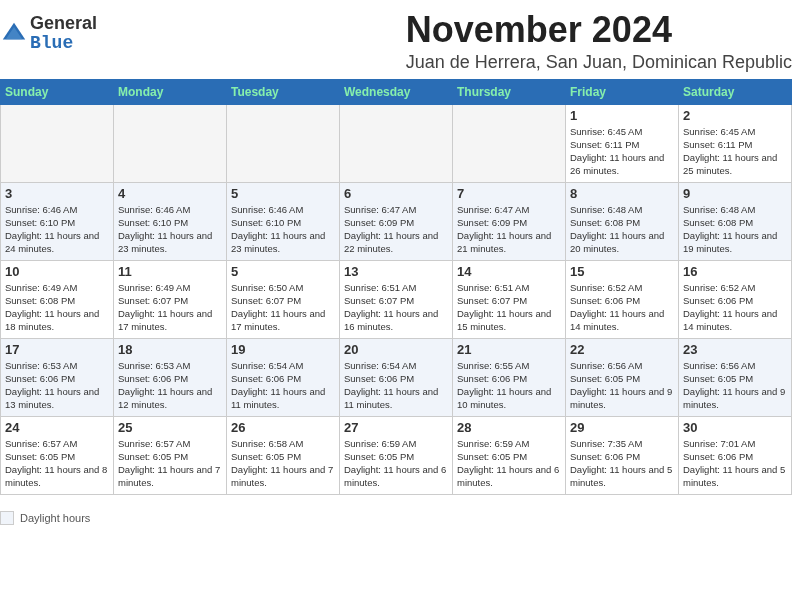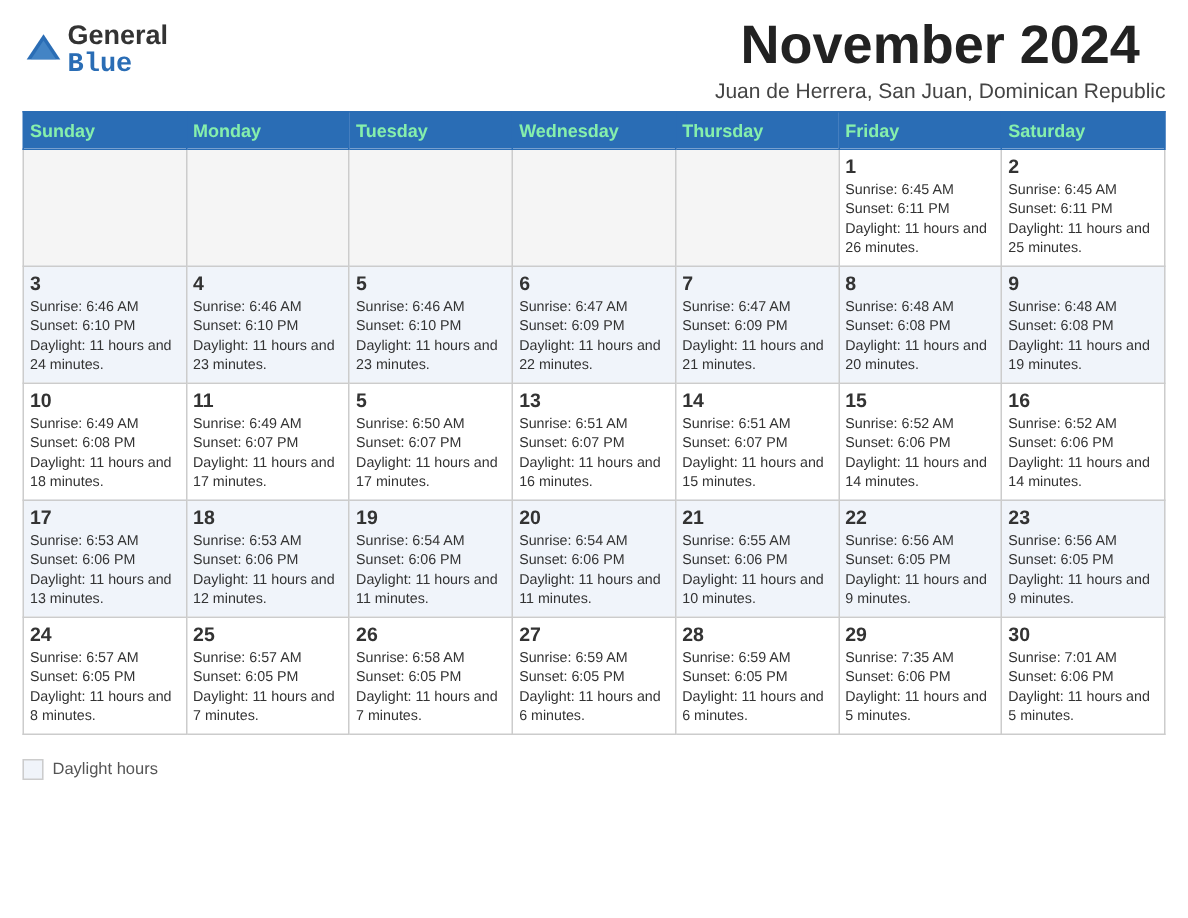--- a/index.html
+++ b/index.html
@@ -5,21 +5,21 @@
     * { box-sizing: border-box; margin: 0; padding: 0; }
     body {
       font-family: Arial, sans-serif;
       background: #fff;
       width: 792px;
       height: 612px;
       overflow: hidden;
     }
     .page {
       width: 792px;
-      padding: 10px 15px;
+      padding: 10px 0;
     }
     .header-row {
       display: flex;
       align-items: flex-start;
       justify-content: space-between;
       margin-bottom: 4px;
     }
     .logo {
       display: flex;
       align-items: center;
@@ -40,30 +40,30 @@
       font-weight: bold;
       color: #2a6db5;
       font-family: Liberation Mono, monospace;
     }
     .logo-icon {
       width: 28px;
       height: 28px;
       margin-right: 2px;
     }
     .title-block {
-      text-align: center;
+      text-align: left;
     }
     .month-title {
       font-size: 36px;
       font-weight: bold;
       color: #222;
       line-height: 1.1;
     }
     .location {
-      font-size: 14px;
+      font-size: 18px;
       color: #444;
       margin-top: 2px;
     }
     .calendar {
       width: 100%;
       border-collapse: collapse;
       margin-top: 6px;
       table-layout: fixed;
     }
     .calendar th {

